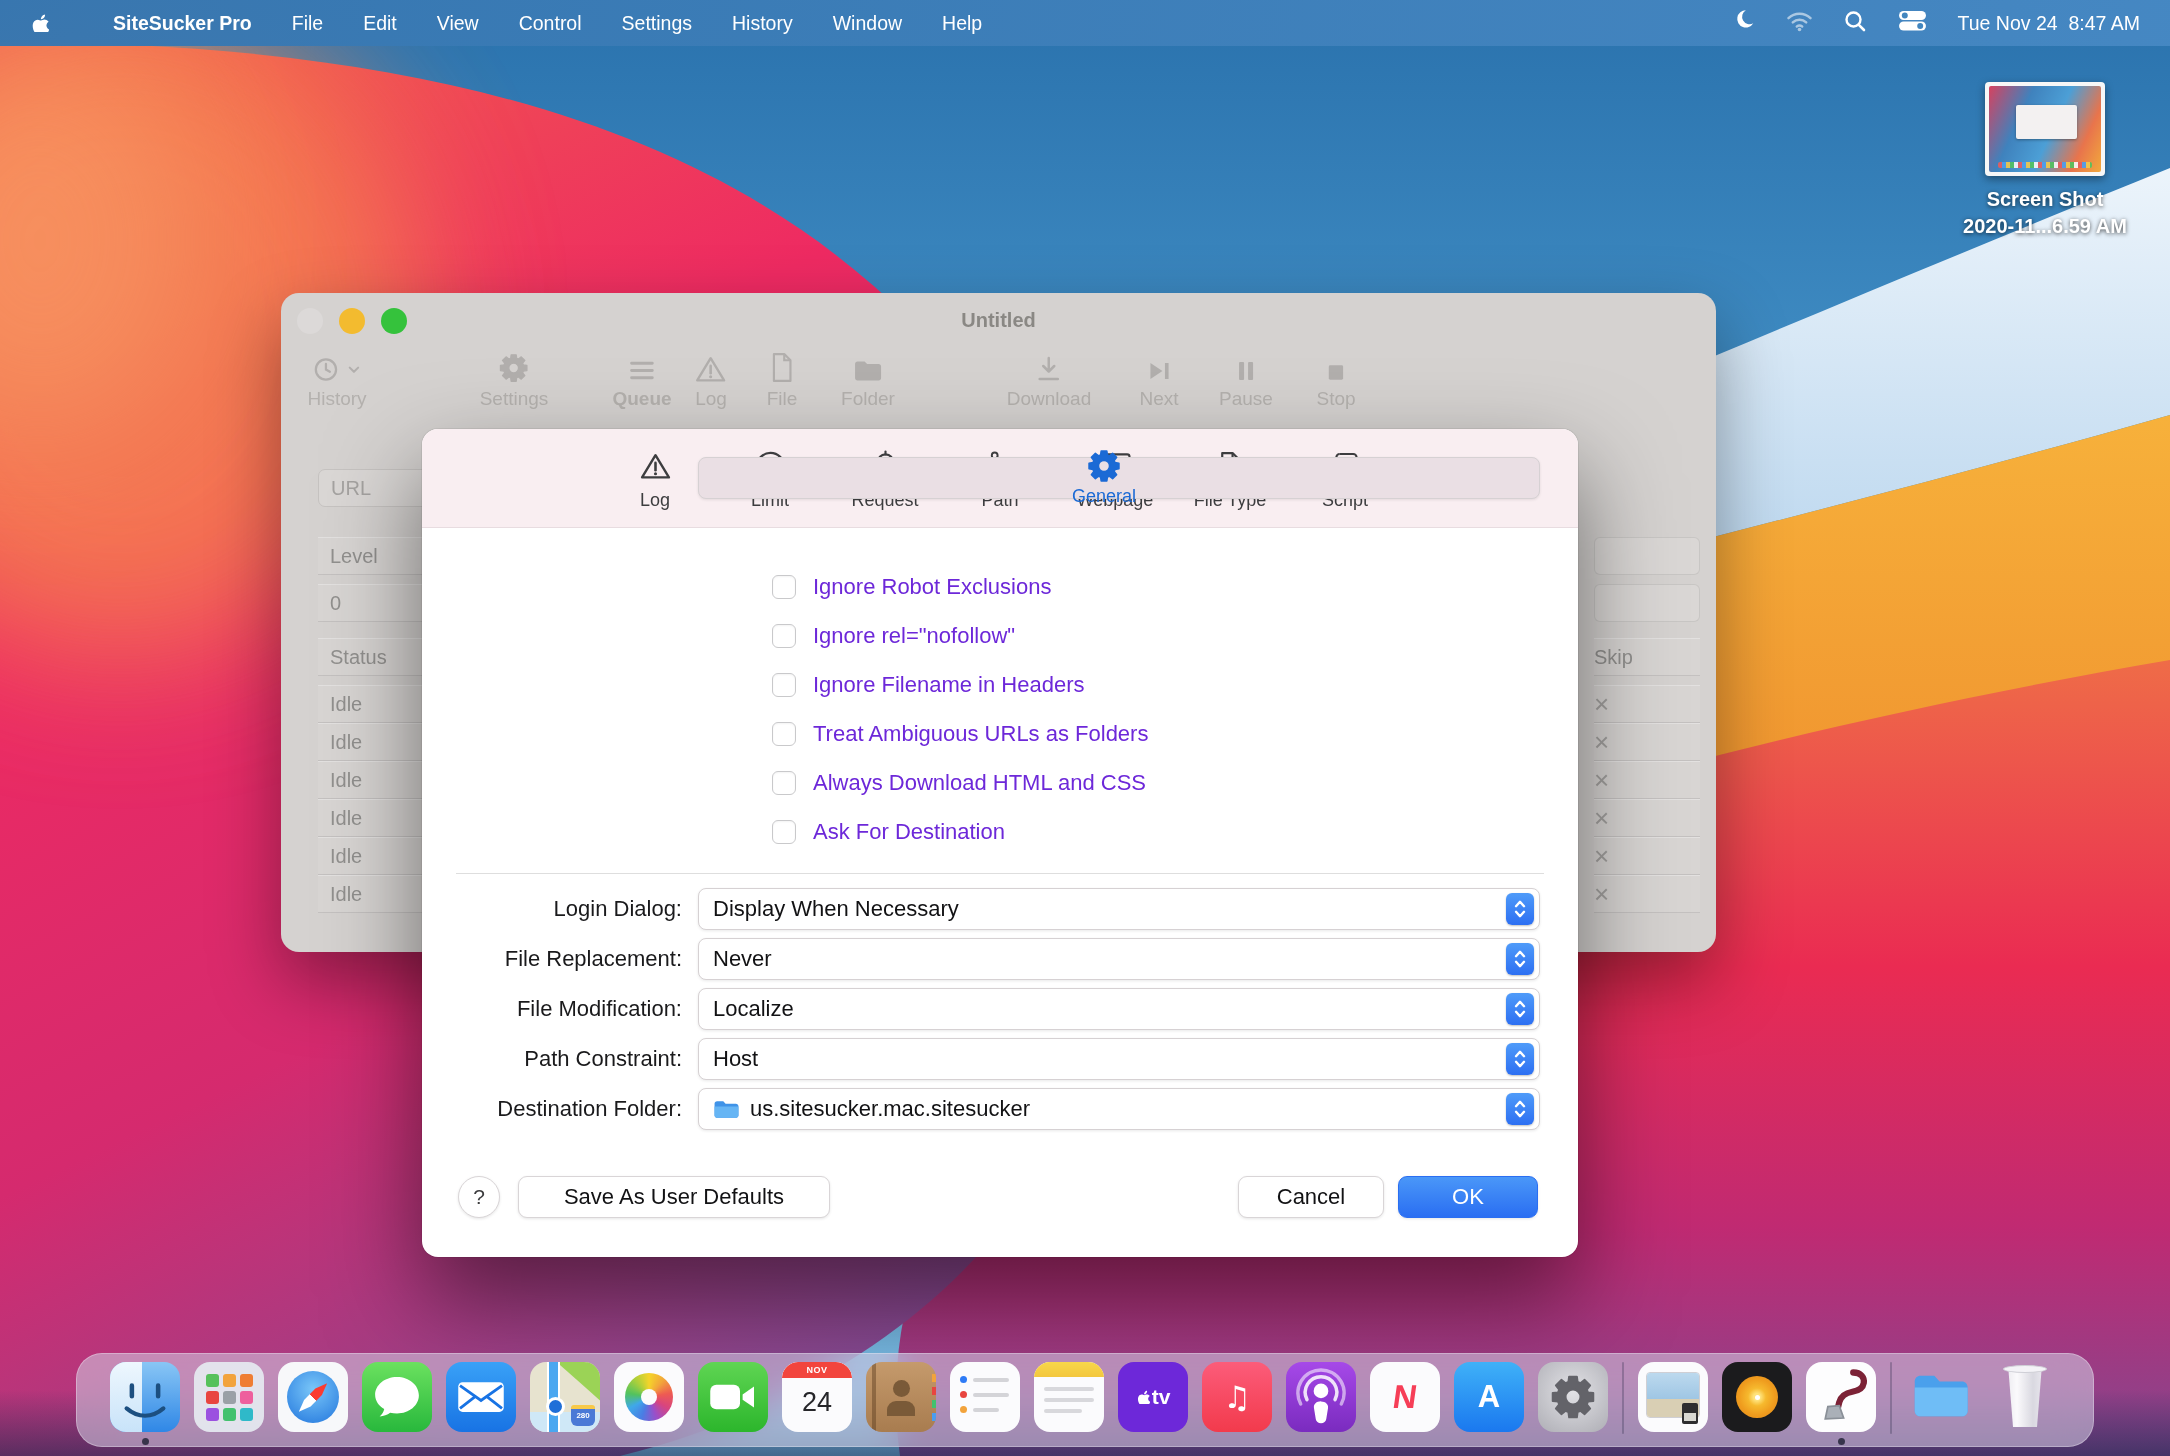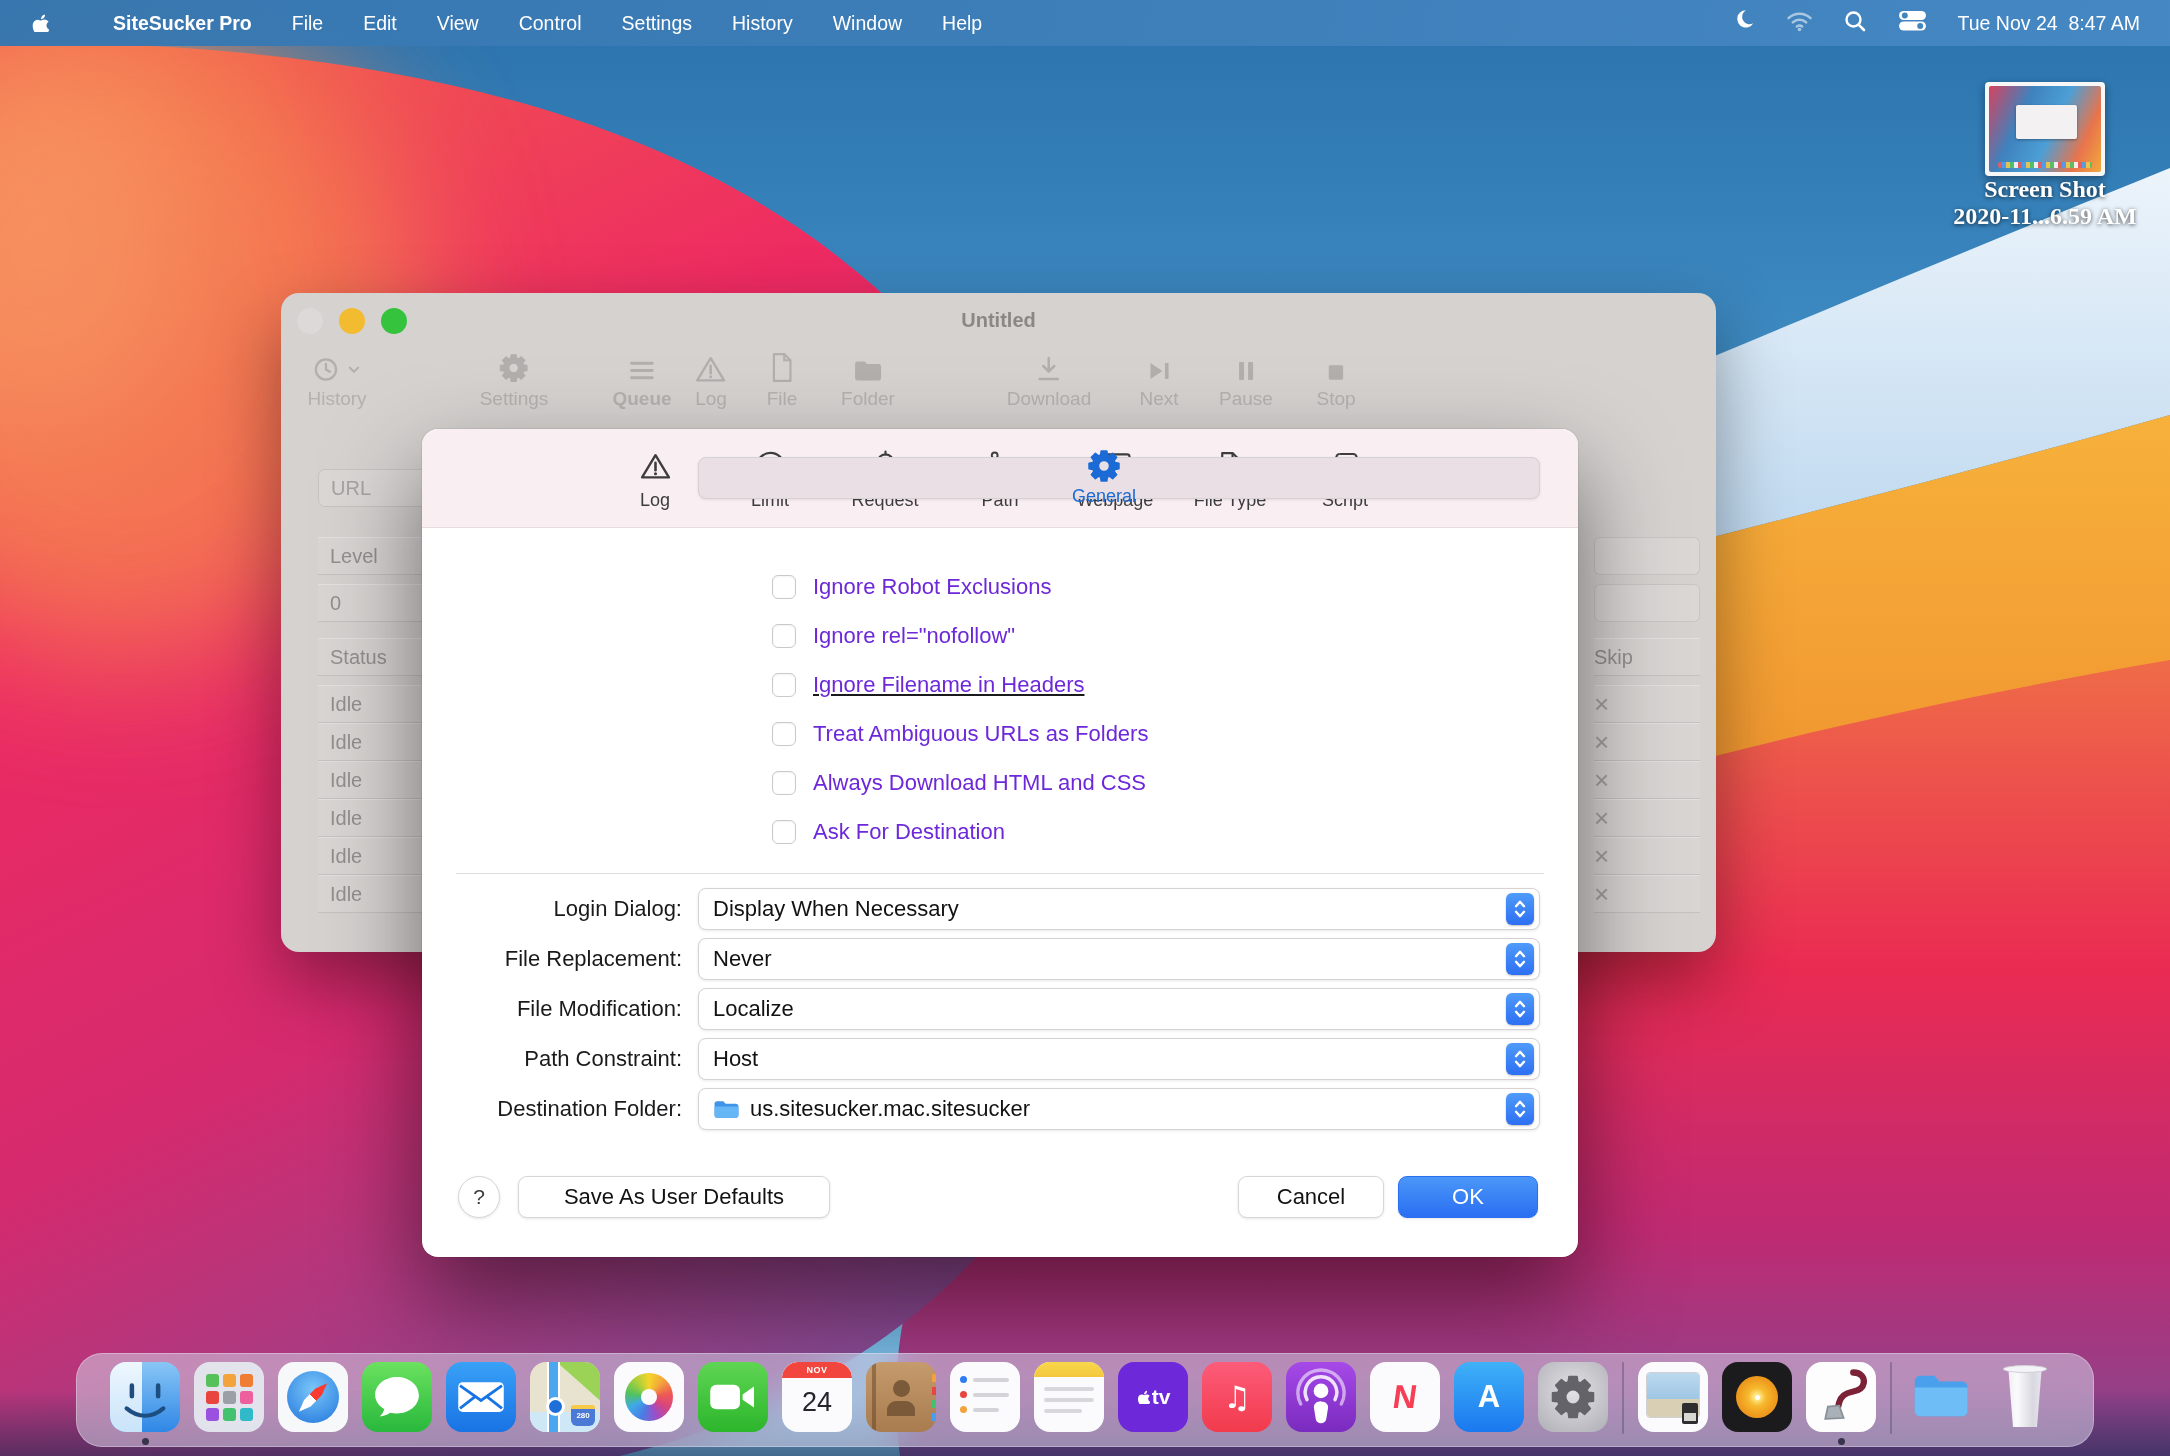--- a/index.html
+++ b/index.html
@@ -20,22 +20,22 @@
   
   #desktop-icon{position:absolute;left:1930px;top:82px;width:230px;text-align:center;}
   .thumb{margin:0 auto;width:120px;height:94px;background:#f7f7f7;border-radius:4px;padding:4px;
     box-sizing:border-box;box-shadow:0 3px 9px rgba(0,0,0,.4);}
   .thumb-inner{width:100%;height:100%;border-radius:2px;position:relative;overflow:hidden;
     background:linear-gradient(115deg,#d6425f 0%,#3f82bd 30%,#4c9fd6 55%,#e8744c 80%,#f2a93c 100%);}
   .thumb-win{position:absolute;left:24%;top:22%;width:55%;height:40%;background:#f3f1f1;border-radius:2px;
     box-shadow:0 1px 3px rgba(0,0,0,.35);}
   .thumb-dock{position:absolute;left:8%;right:8%;bottom:4px;height:6px;border-radius:2px;opacity:.9;
     background:repeating-linear-gradient(90deg,#e85c5c 0 4px,#4a9df0 4px 8px,#f2c84b 8px 12px,#52c25e 12px 16px,#f8f8fa 16px 20px);}
-  .dlabel{margin-top:0;font-size:24px;line-height:27px;font-weight:700;color:#fff;
-    text-shadow:0 1px 4px rgba(0,0,0,.7);font-family:Liberation Serif, serif;}
+  .dlabel{margin-top:10px;font-size:20px;line-height:27px;font-weight:700;color:#fff;
+    text-shadow:0 1px 4px rgba(0,0,0,.7);}
 
   
   #bg-window{position:absolute;left:281px;top:293px;width:1435px;height:659px;background:#d5d2d0;
     border-radius:18px;box-shadow:0 30px 70px rgba(0,0,0,.38);}
   .light{position:absolute;top:15px;width:26px;height:26px;border-radius:50%;}
   #light-close{left:16px;background:#dcd9d8;}
   #light-min{left:58px;background:#f3bb2f;}
   #light-zoom{left:100px;background:#35c23c;}
   #win-title{position:absolute;left:0;right:0;top:16px;text-align:center;font-size:20px;
     font-weight:700;color:#8a8884;}
@@ -443,21 +443,21 @@
     </div>
     <div id="checkbox-col">
         <div class="cb-row" style="top: 145px;">
           <div class="cb-box"></div>
     <div class="cb-label">Ignore Robot Exclusions</div>
         </div>
         <div class="cb-row" style="top: 194px;">
           <div class="cb-box"></div>
     <div class="cb-label">Ignore rel="nofollow"</div>
         </div>
-        <div class="cb-row" style="top: 243px; text-decoration: underline;">
+        <div class="cb-row" style="top: 243px;">
           <div class="cb-box"></div>
     <div class="cb-label">Ignore Filename in Headers</div>
         </div>
         <div class="cb-row" style="top: 292px;">
           <div class="cb-box"></div>
     <div class="cb-label">Treat Ambiguous URLs as Folders</div>
         </div>
         <div class="cb-row" style="top: 341px;">
           <div class="cb-box"></div>
     <div class="cb-label">Always Download HTML and CSS</div>

